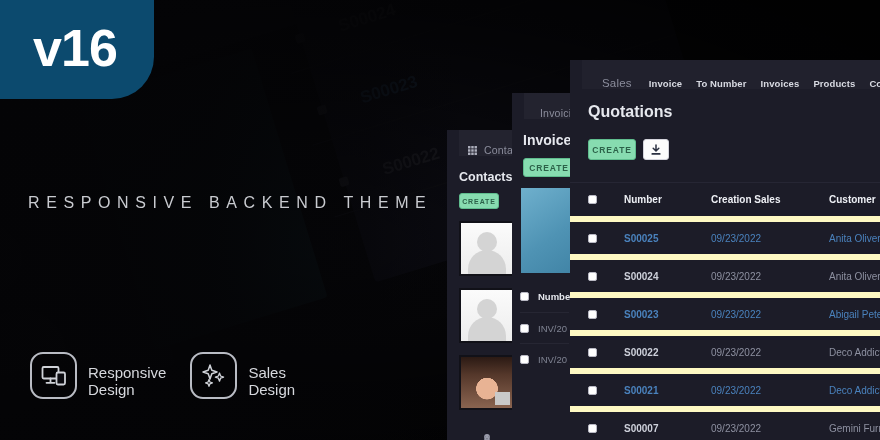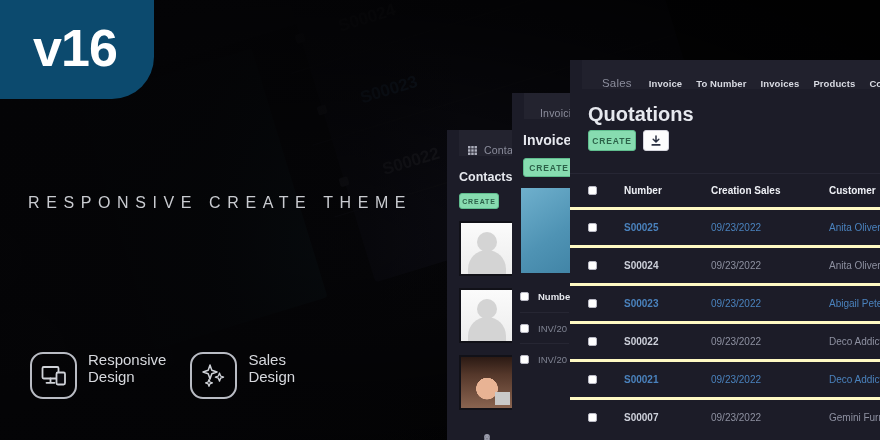--- a/index.html
+++ b/index.html
@@ -59,21 +59,21 @@
     -webkit-background-clip:text; background-clip:text; color:transparent;
     white-space:nowrap;
   }
   .hero h2 {
     margin-top:18px; font-size:16px; font-weight:400; letter-spacing:6.6px;
     color:#c9cbd0; white-space:nowrap;
   }
 
   
   .features { position:absolute; left:30px; top:352px; display:flex; gap:24px; z-index:30; }
-  .feat { display:flex; align-items:flex-start; gap:11px; }
+  .feat { display:flex; align-items:flex-end; gap:11px; }
   .feat-ico {
     width:47px; height:47px; border:2px solid #b9bcc4; border-radius:13px;
     display:flex; align-items:center; justify-content:center; flex:0 0 auto;
   }
   .feat-lbl { color:#d6d8dd; font-size:15px; line-height:1.12; white-space:nowrap; }
 
   
   .panel { position:absolute; background:#1c1c28; overflow:hidden; }
   .panel-nav {
     height:26px; background:#23232f; display:flex; align-items:flex-end;
@@ -134,30 +134,30 @@
   .inv-hdr { color:#e6e8ee; font-size:9.5px; font-weight:700; white-space:nowrap; }
   .inv-cell { color:#7f8392; font-size:9.5px; white-space:nowrap; }
 
   
   #panel-sales { left:570px; top:60px; width:310px; height:380px; z-index:30; background:#1c1c28; }
   #panel-sales .panel-nav { height:29px; background:#21212d; padding-left:11px; gap:9px; }
   .nav-items { display:flex; align-items:center; gap:14px; margin-left:8px; }
   .nav-item { color:#d8dae2; font-size:9.5px; font-weight:700; letter-spacing:.1px; white-space:nowrap; }
   #panel-sales .panel-body { padding:14px 0 0 0; }
   .sales-head { padding:0 18px; }
-  .sales-head .panel-title { font-size:20px; margin-bottom:4px; }
+  .sales-head .panel-title { font-size:16px; margin-bottom:18px; }
   .btn-row { display:flex; gap:7px; align-items:center; }
   #panel-sales .btn-create { width:48px; height:21px; font-size:8.5px; }
   .btn-import {
     width:26px; height:21px; background:#fdfdfd; border:1px solid #d4d4dc;
     border-radius:3px; display:flex; align-items:center; justify-content:center;
   }
   .table { margin-top:22px; }
   .t-row { display:grid; grid-template-columns:36px 87px 118px 1fr; align-items:center;
-    height:38px; border-top:3px solid #fef9c3; padding-left:18px; }
+    height:38px; border-top:6px solid #fef9c3; padding-left:18px; }
   .t-row.head { border-top:1px solid #262634; height:34px; }
   .t-row .c-chk { }
   .th { color:#eef0f5; font-size:10px; font-weight:700; white-space:nowrap; }
   .td { color:#8d90a0; font-size:10px; white-space:nowrap; }
   .td.link { color:#4a82bd; font-weight:700; }
   .td.blue { color:#4a82bd; }
   .td.bold { color:#cdd0da; font-weight:700; }
 </style>
 </head>
 <body>
@@ -373,21 +373,21 @@
         </div>
       </div>
     </div>
   </div>
 
   <div class="v16">
     <span>v16</span>
   </div>
 
   <div class="hero">
-    <h2>RESPONSIVE CREATE THEME</h2>
+    <h2>RESPONSIVE BACKEND THEME</h2>
   </div>
 
   <div class="features">
     <div class="feat">
       <div class="feat-ico">
         <svg width="26" height="22" viewBox="0 0 26 22">
           <rect x="1.5" y="2" width="16" height="11.5" rx="1.2" stroke="#cfd2d8" stroke-width="1.8" fill="none"></rect>
           <path d="M9.5 13.5 L9.5 17.5 M5.5 17.8 L13.5 17.8" stroke="#cfd2d8" stroke-width="1.8" stroke-linecap="round"></path>
           <rect x="15.5" y="7.5" width="8.5" height="12" rx="1.4" stroke="#cfd2d8" stroke-width="1.8" fill="#0b0b10"></rect>
         </svg>

